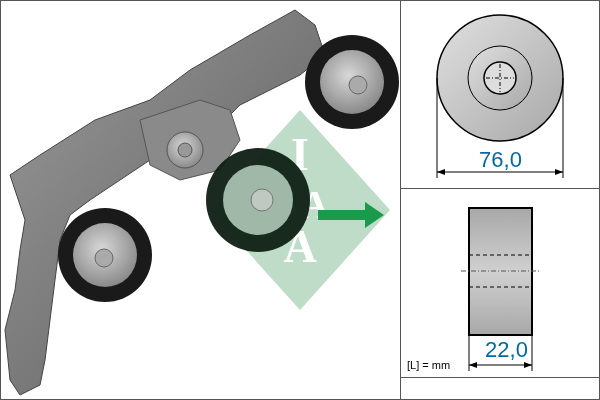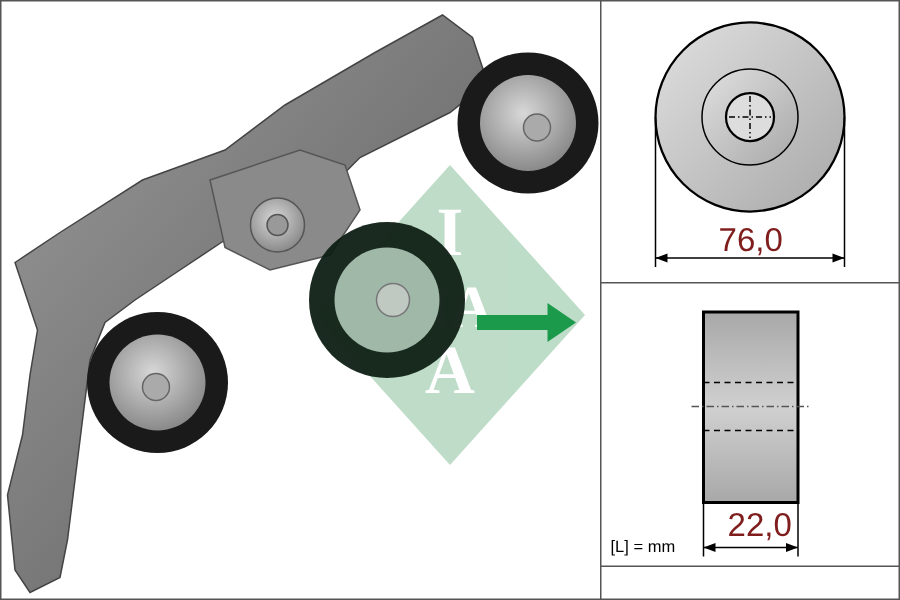--- a/index.html
+++ b/index.html
@@ -2,21 +2,21 @@
 <html><head>
 <meta charset="utf-8">
 <style>
   html, body { margin:0; padding:0; background:#fff; }
   body { width:600px; height:400px; position:relative; overflow:hidden; font-family:"Liberation Sans", sans-serif; }
   .frame { position:absolute; left:0; top:0; width:598px; height:398px; border:1px solid #555; box-sizing:content-box; }
   .photo { position:absolute; left:0; top:0; width:400px; height:400px; }
   .vdiv { position:absolute; left:400px; top:0; width:1px; height:400px; background:#555; }
   .hdiv { position:absolute; left:400px; width:200px; height:1px; background:#555; }
   .panel { position:absolute; left:401px; width:199px; }
-  .dim { position:absolute; color:#7f1d1d; font-size:22px; text-align:center; }
+  .dim { position:absolute; color:#0369a1; font-size:22px; text-align:center; }
   .unit { position:absolute; font-size:11px; color:#000; }
   svg { display:block; }
 </style>
 </head>
 <body>
 
 <div class="frame"></div>
 
 <div class="photo">
   <svg width="400" height="400" viewBox="0 0 400 400">

